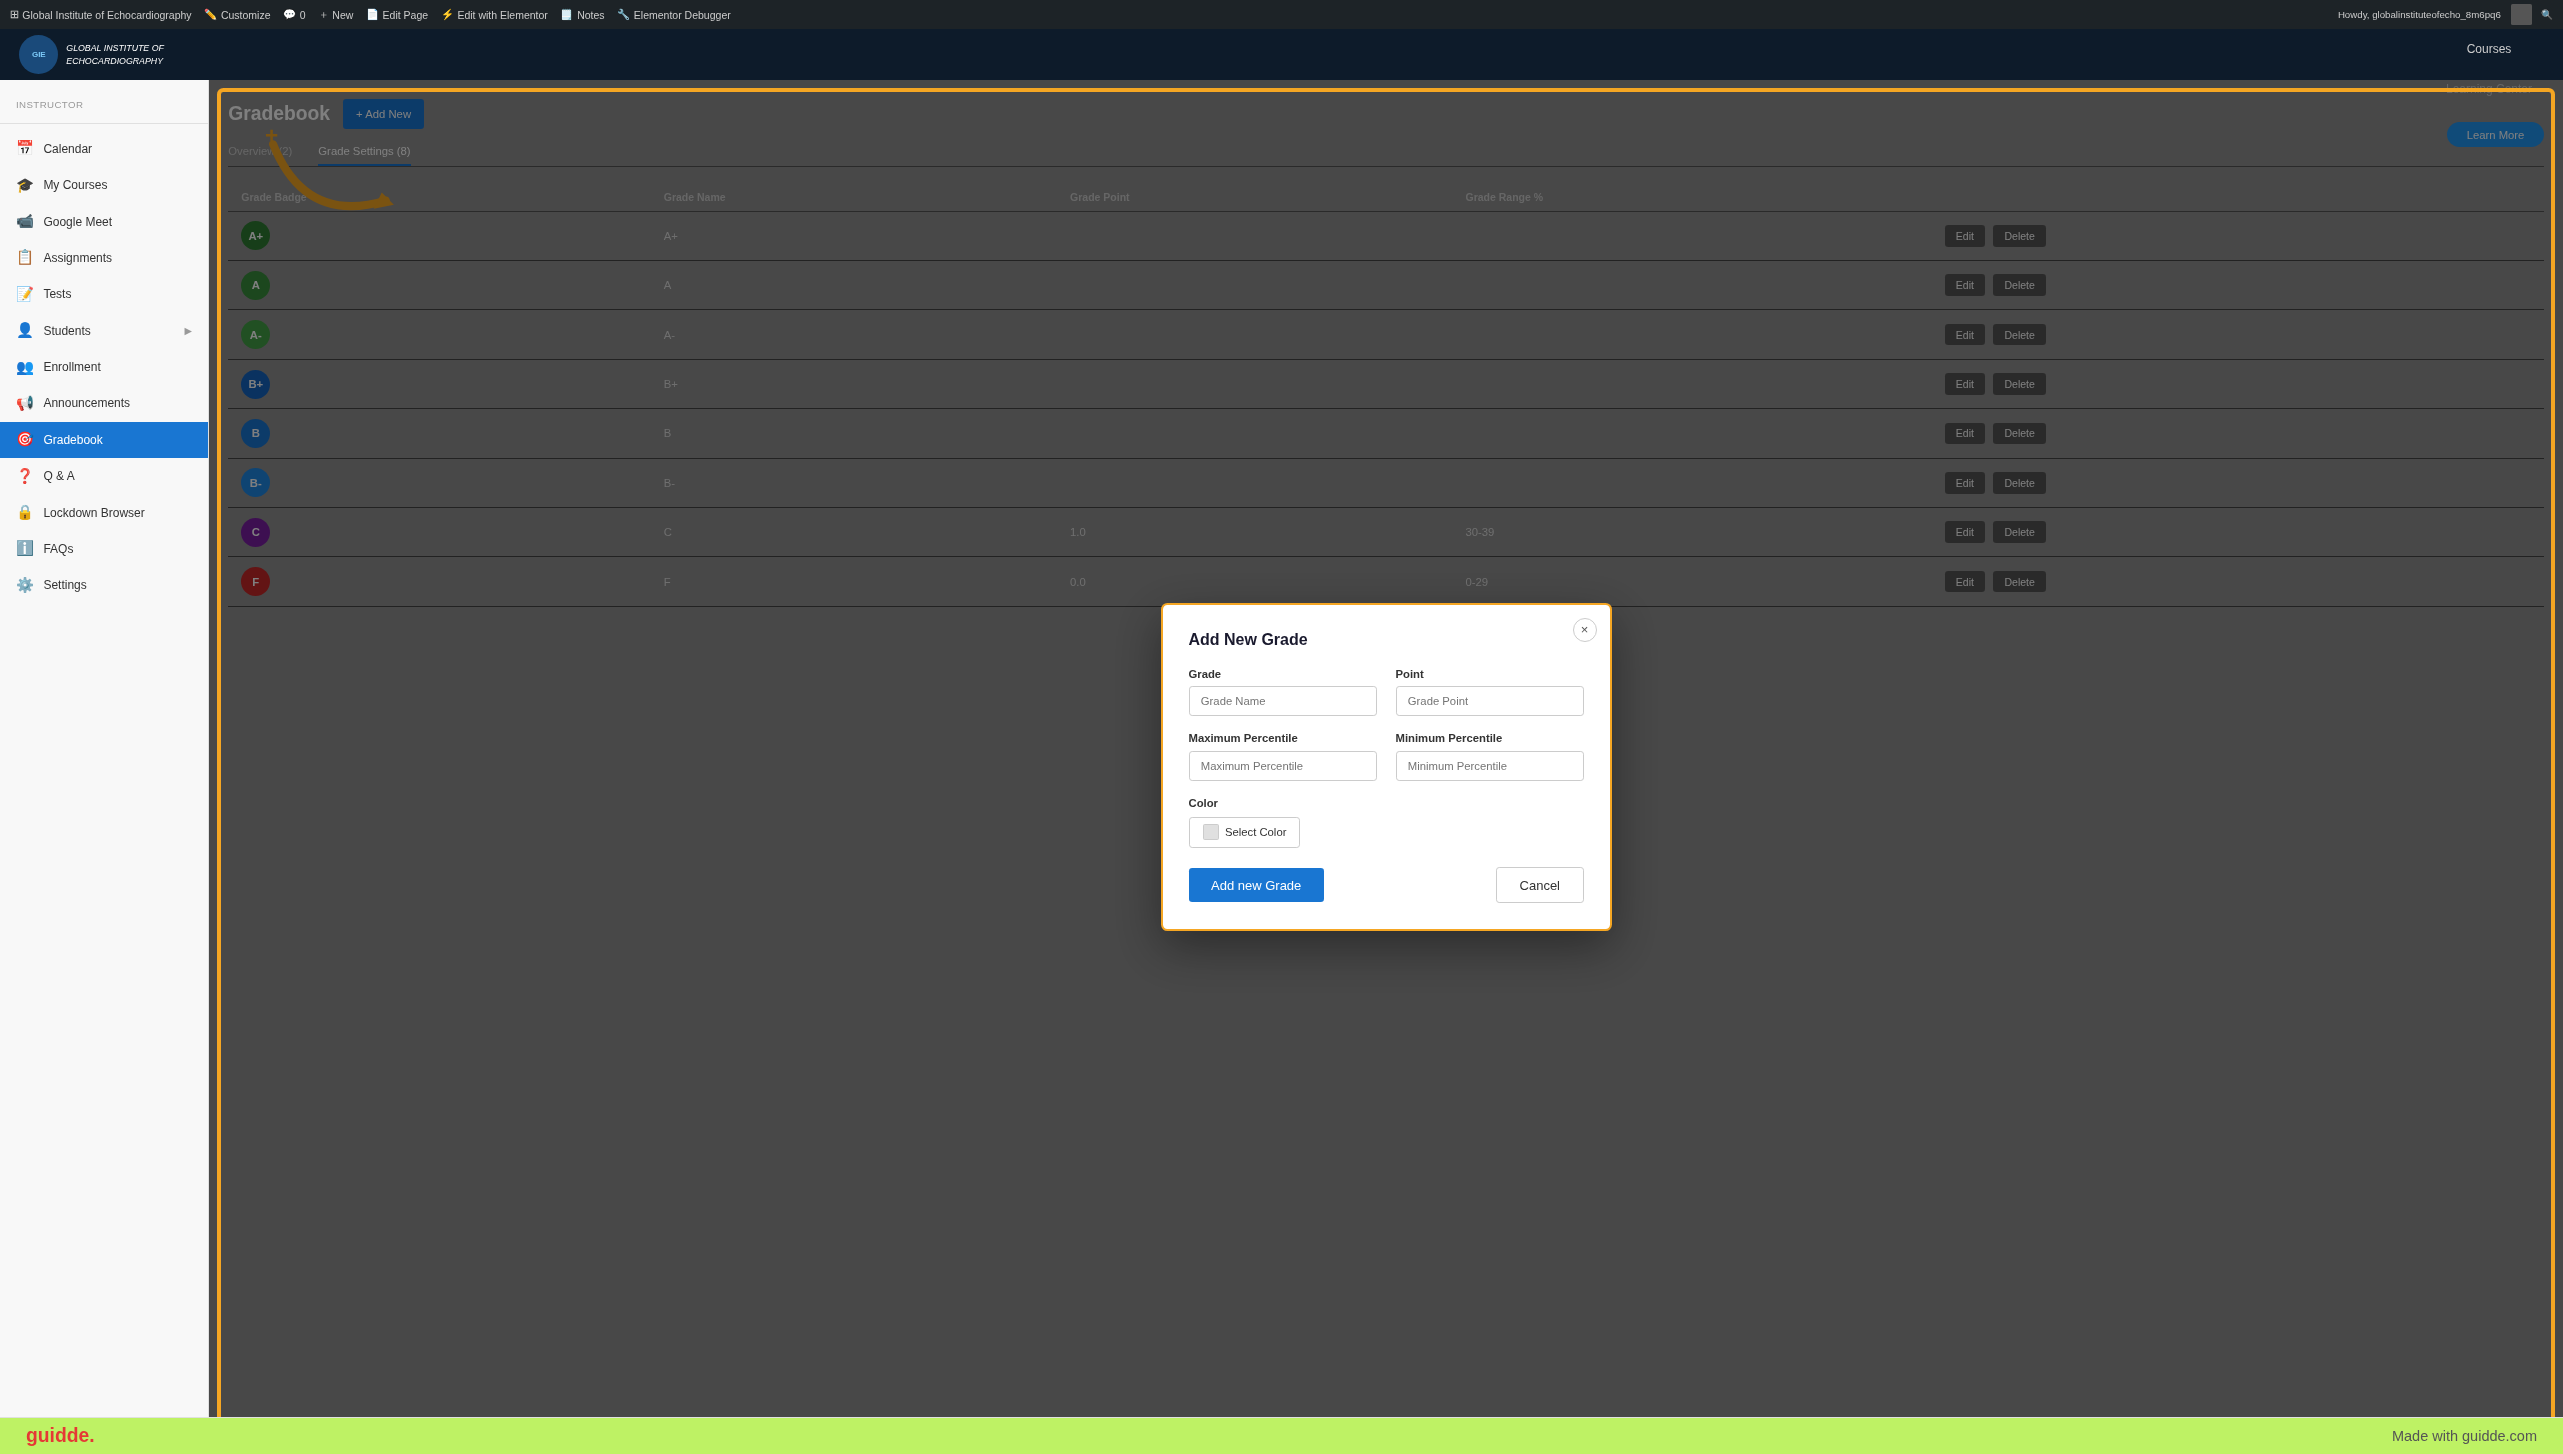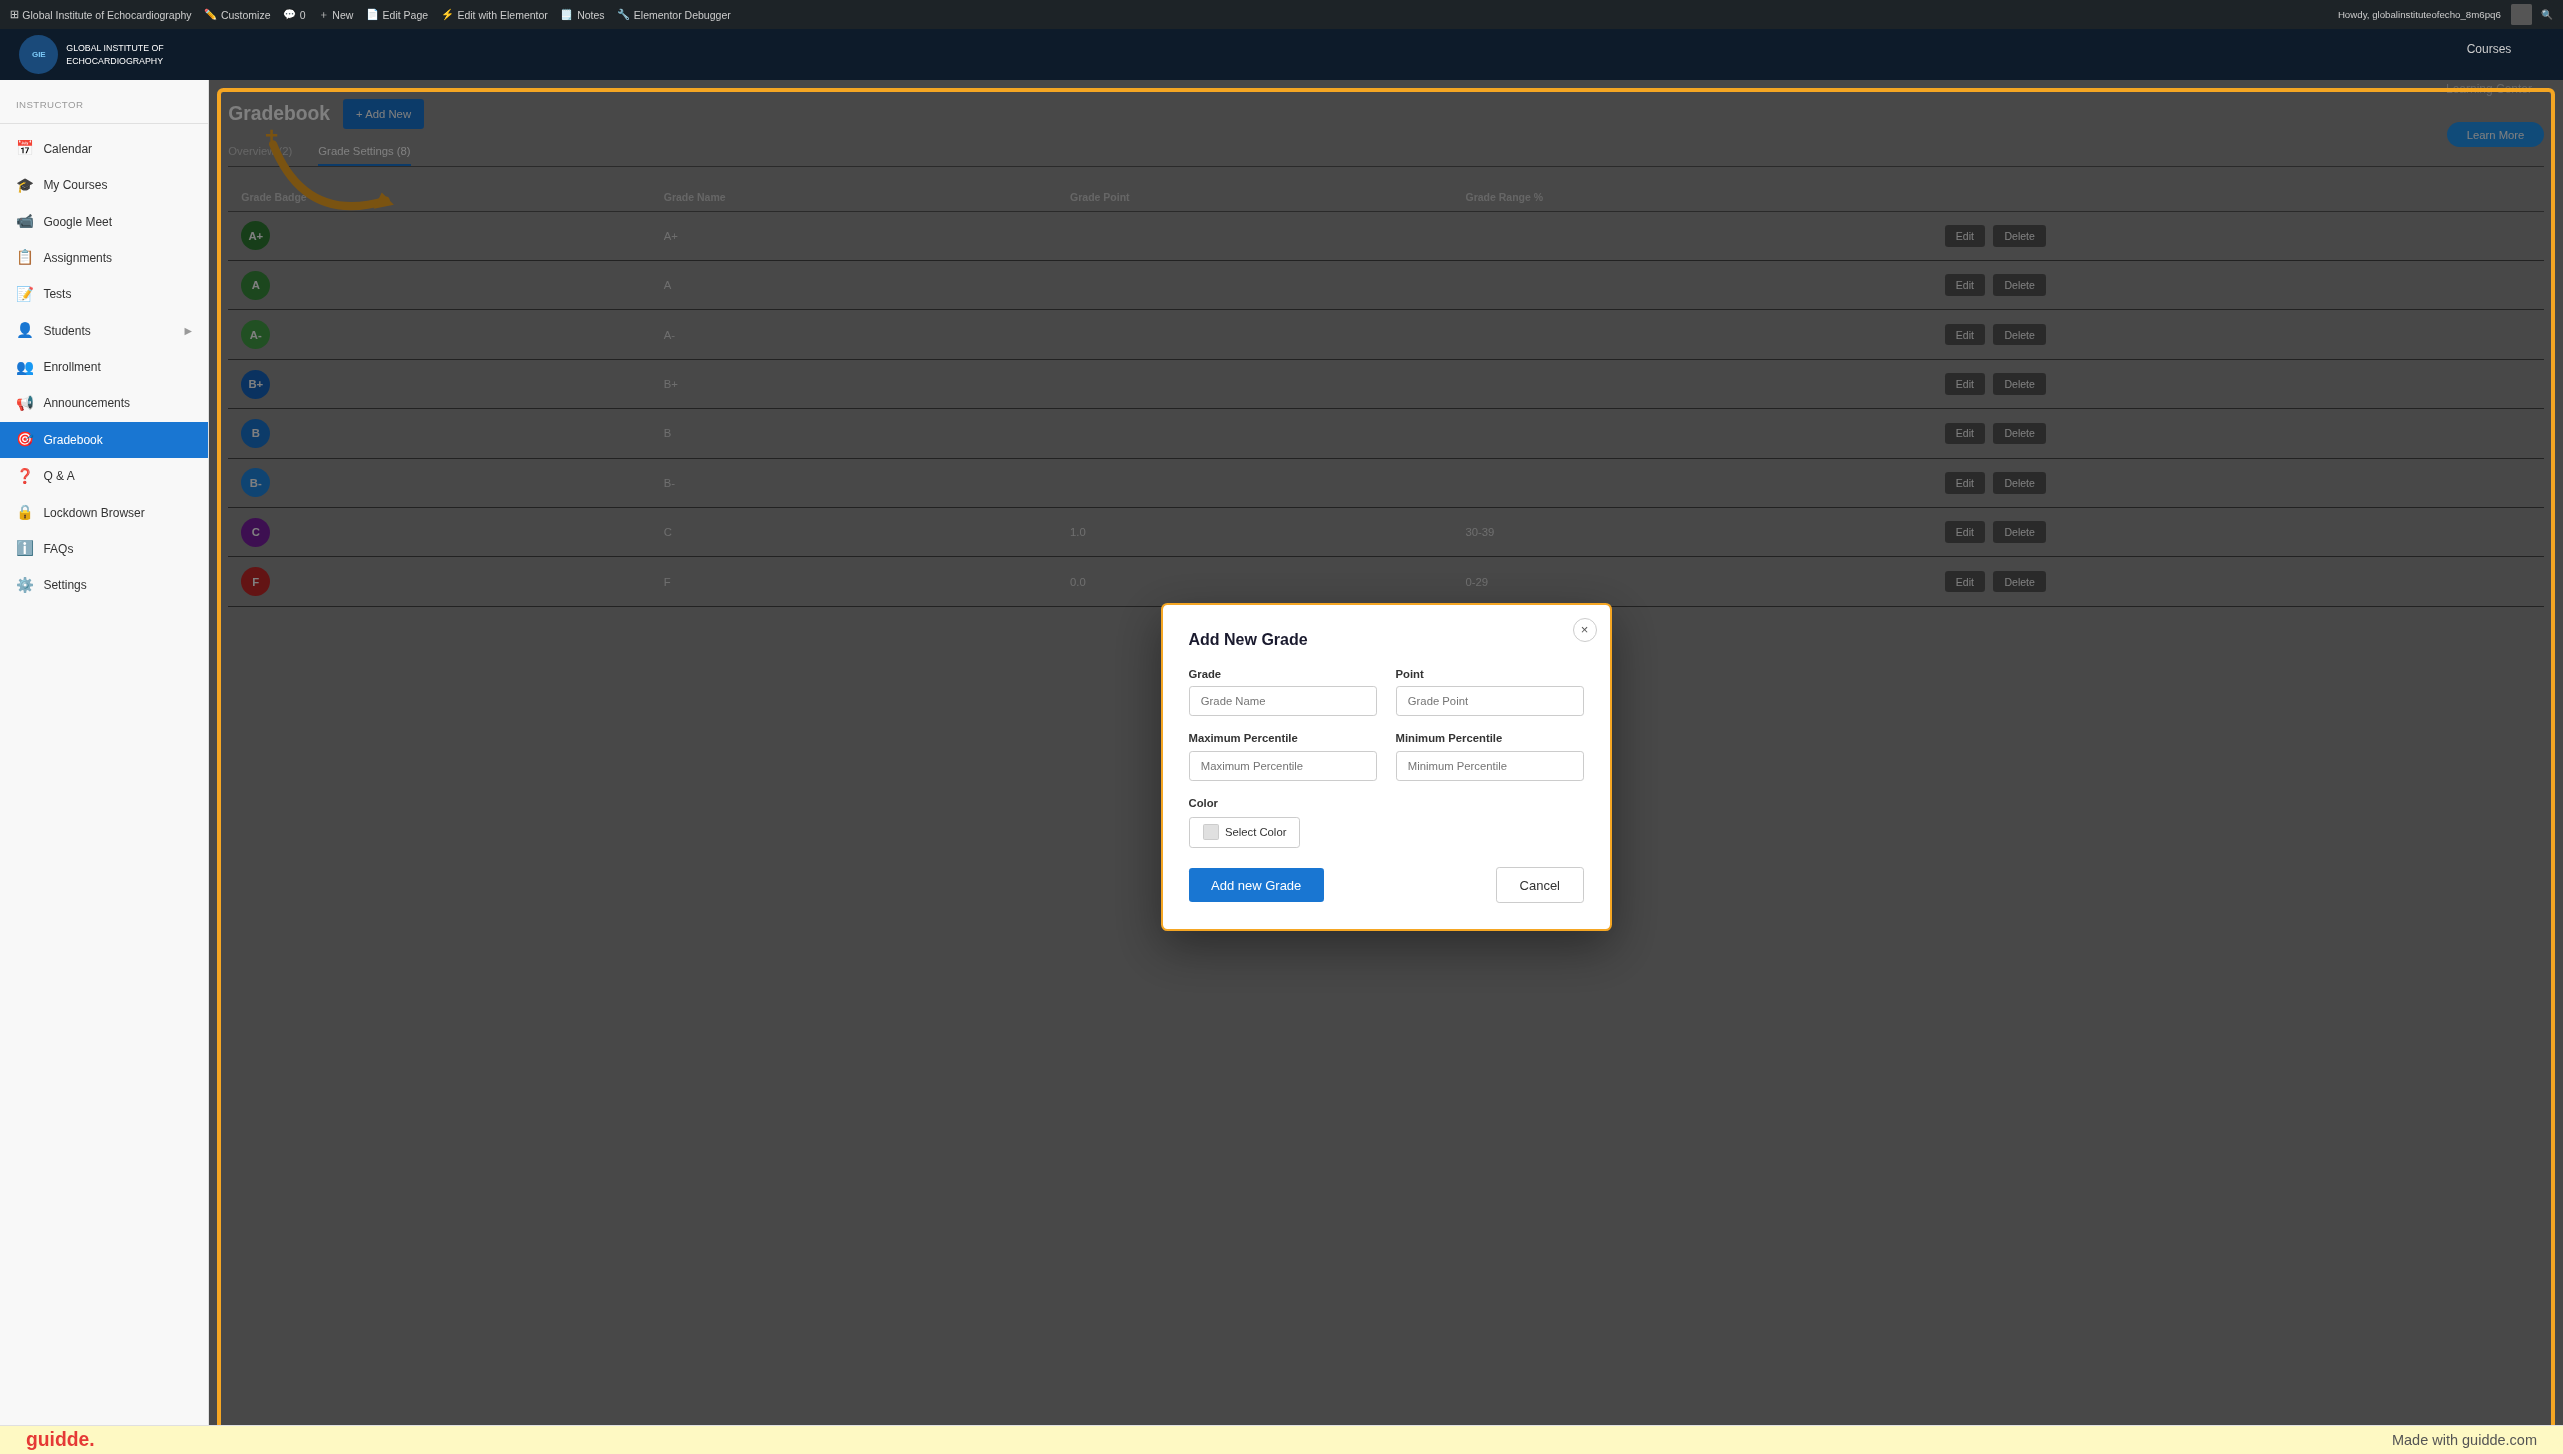--- a/index.html
+++ b/index.html
@@ -60,21 +60,21 @@
       gap: 8px;
       margin-right: auto;
     }
     .nav-logo-img {
       width: 39px; height: 39px;
       background: #1a4a7a;
       border-radius: 50%;
       display: flex; align-items: center; justify-content: center;
       color: #7bc8f6; font-size: 8px; font-weight: bold; text-align: center;
     }
-    .nav-logo-text { color: #fff; font-size: 8.8px; text-transform: uppercase; line-height: 1.4; }
+    .nav-logo-text { color: #fff; font-size: 8.8px; text-transform: uppercase; line-height: 1.4; font-style: italic; }
     .nav-links {
       display: flex;
       align-items: center;
       gap: 26px;
       flex-direction: column;
     }
     .nav-link { color: #ccc; text-decoration: none; font-size: 12px; cursor: pointer; }
     .nav-btn {
       background: #2196f3;
       color: #fff;
@@ -317,22 +317,22 @@
       border-radius: 3.2px;
       padding: 9.7px 22.5px;
       font-size: 13px;
       cursor: pointer;
     }
 
     
     .bottom-bar {
       position: fixed;
       bottom: 0; left: 0; right: 0;
-      background: #fef9c3;
-      height: 29px;
+      background: #bef264;
+      height: 37px;
       display: flex;
       align-items: center;
       justify-content: space-between;
       padding: 0 26px;
       border-top: 0.8px solid #e0e0e0;
       z-index: 9998;
     }
     .guidde-logo {
       color: #e53935;
       font-size: 19.3px;

